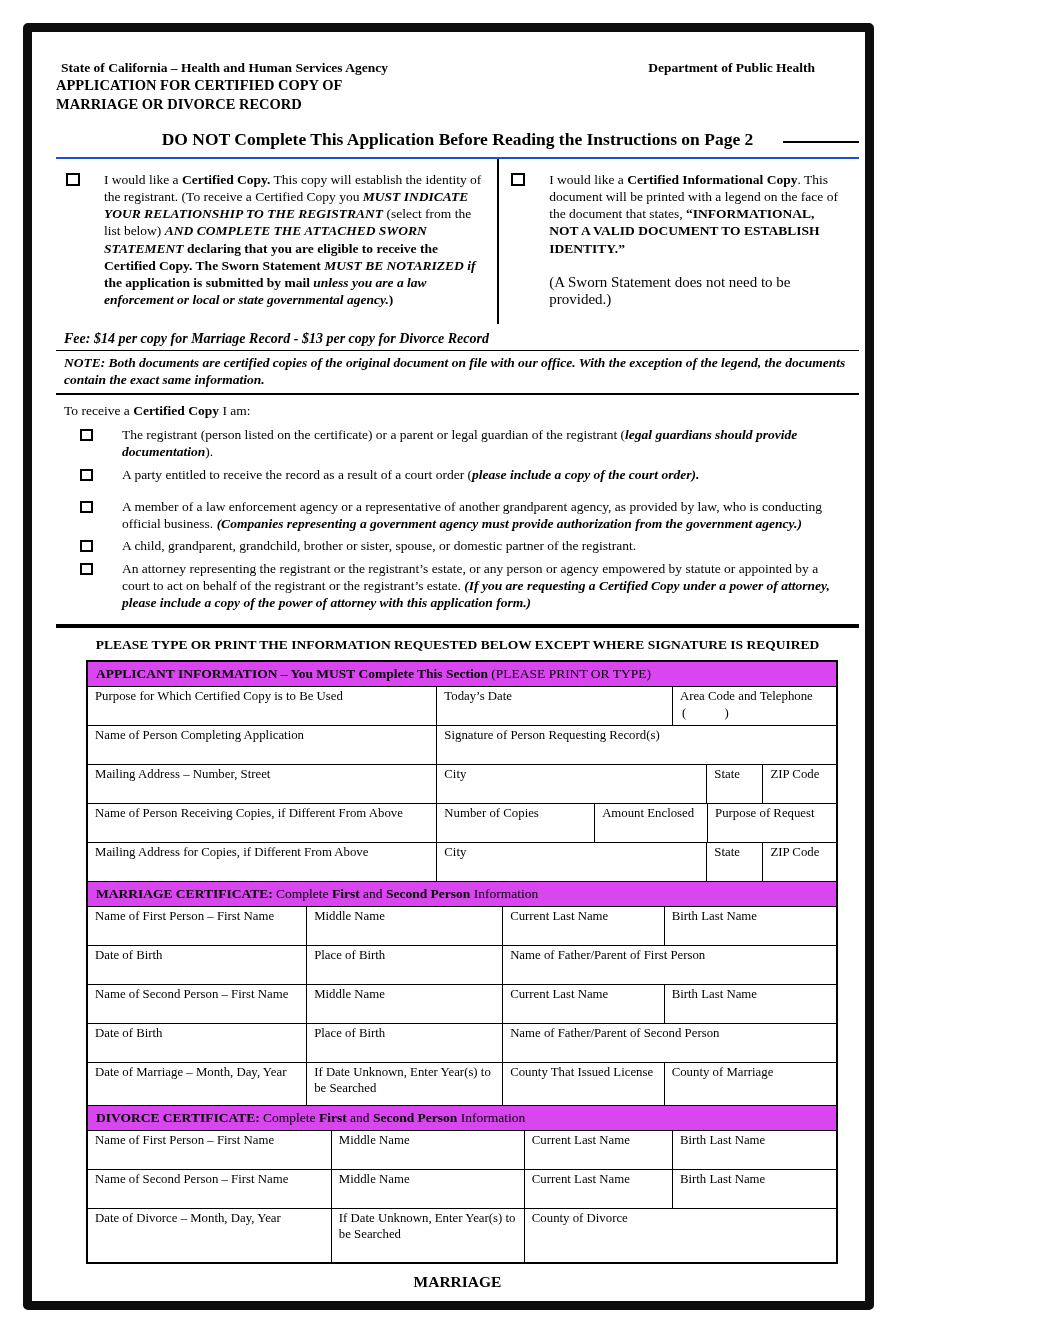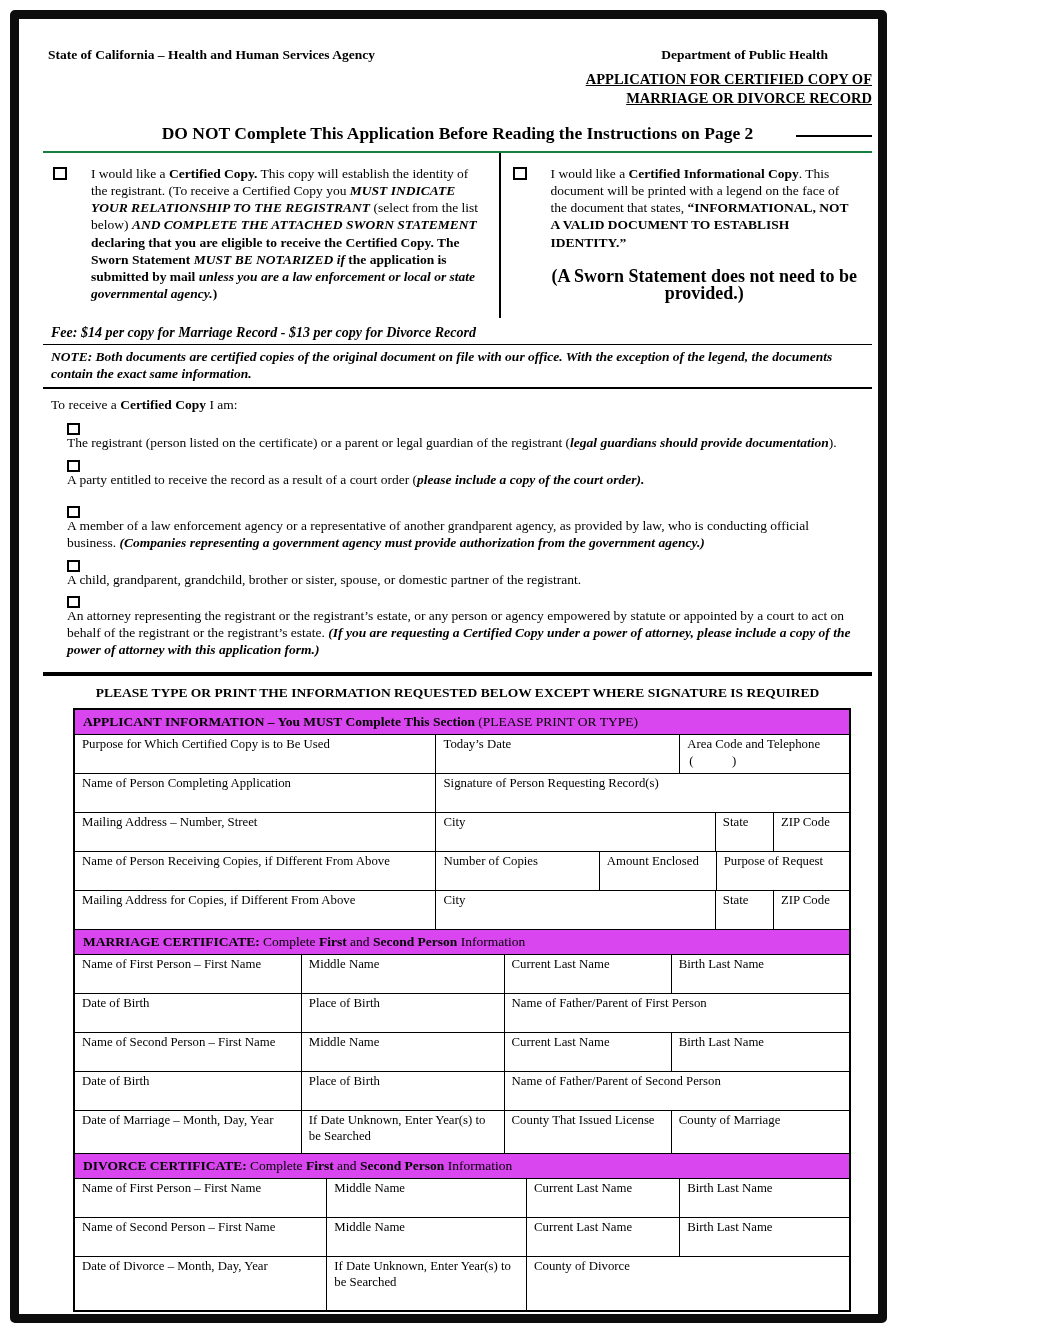--- a/index.html
+++ b/index.html
@@ -3,71 +3,71 @@
 <meta charset="utf-8">
 <style>
   * { box-sizing: border-box; }
   html, body { margin: 0; padding: 0; background: #fff; }
   body {
     width: 1039px; height: 1333px;
     font-family: "Liberation Serif", "DejaVu Serif", serif;
     color: #000;
     -webkit-font-smoothing: antialiased;
   }
-  .sheet { width: 897px; height: 1333px; padding: 10px; }
+  .sheet { width: 897px; height: 1333px; padding: 23px; }
   .frame {
     width: 100%; height: 100%;
     border: 9px solid #0d0d0d;
     border-radius: 5px;
     padding: 18px 6px 12px 24px;
     position: relative;
     overflow: hidden;
   }
   .st-b { font-weight: 700; }
   .st-i { font-style: italic; }
 
   
   .agency-row {
     display: flex; justify-content: space-between;
     font-weight: 700; font-size: 13.5px;
     padding: 10px 44px 0 5px;
   }
   .doc-title {
-    text-align: right; font-weight: 700; font-size: 14.5px;
-    line-height: 1.3; margin-top: 7px; text-decoration: underline;
+    text-align: left; font-weight: 700; font-size: 14.5px;
+    line-height: 1.3; margin-top: 0;
   }
   .warn-row {
     position: relative; text-align: center;
     margin-top: 15px; padding-bottom: 7px;
-    border-bottom: 2px solid #15803d;
+    border-bottom: 2px solid #1d4ed8;
   }
   .warn { display: inline-block; font-weight: 700; font-size: 17.5px; }
   .warn-row::after {
     content: ""; position: absolute; right: 0; top: 12px;
     width: 76px; border-top: 2px solid #000;
   }
 
   
   .choice-section { display: flex; }
   .choice { display: flex; align-items: flex-start; padding-top: 12px; padding-bottom: 16px; }
   .choice-left  { width: 55.2%; border-right: 2px solid #000; padding-left: 10px; padding-right: 12px; }
   .choice-right { width: 44.8%; padding-left: 12px; padding-right: 14px; }
   .checkbox { display: inline-block; border: 2px solid #000; background: #fff; flex: none; }
   .cb-lg { width: 14px; height: 13px; margin-top: 2px; margin-right: 24px; }
   .cb-sm { width: 13px; height: 12px; margin-top: 2px; margin-right: 29px; }
   .choice-text { font-size: 13.5px; line-height: 17.2px; }
-  .choice-note { font-size: 18px; line-height: 17.2px; font-weight: 700; margin-top: 17px; text-align: center; }
+  .choice-note { font-size: 15px; line-height: 17.2px; font-weight: 400; margin-top: 17px; }
 
   .fee-line { font-size: 14px; padding: 7px 0 3px 8px; }
   .rule { border: 0; border-top: 1.5px solid #000; }
   .rule-2 { border-top: 2.5px solid #000; }
   .note-line { font-size: 13.5px; line-height: 16.5px; padding: 4px 10px 5px 8px; }
 
   .elig-intro { font-size: 13.5px; padding: 8px 0 2px 8px; }
-  .elig-item { display: flex; align-items: flex-start; padding: 0 16px 0 24px; margin-top: 6px; flex-direction: column; }
+  .elig-item { display: flex; align-items: flex-start; padding: 0 16px 0 24px; margin-top: 6px; }
   .elig-item.gap-top { margin-top: 15px; }
   .elig-text { font-size: 13.5px; line-height: 16.8px; }
 
   .thick-rule { margin-top: 13px; height: 0; border-top: 4px solid #000; }
   .type-print { text-align: center; font-weight: 700; font-size: 13.5px; margin: 9px 0 7px; }
 
   
   .ftable {
     margin: 0 21px 0 30px;
     border: 2px solid #000;

